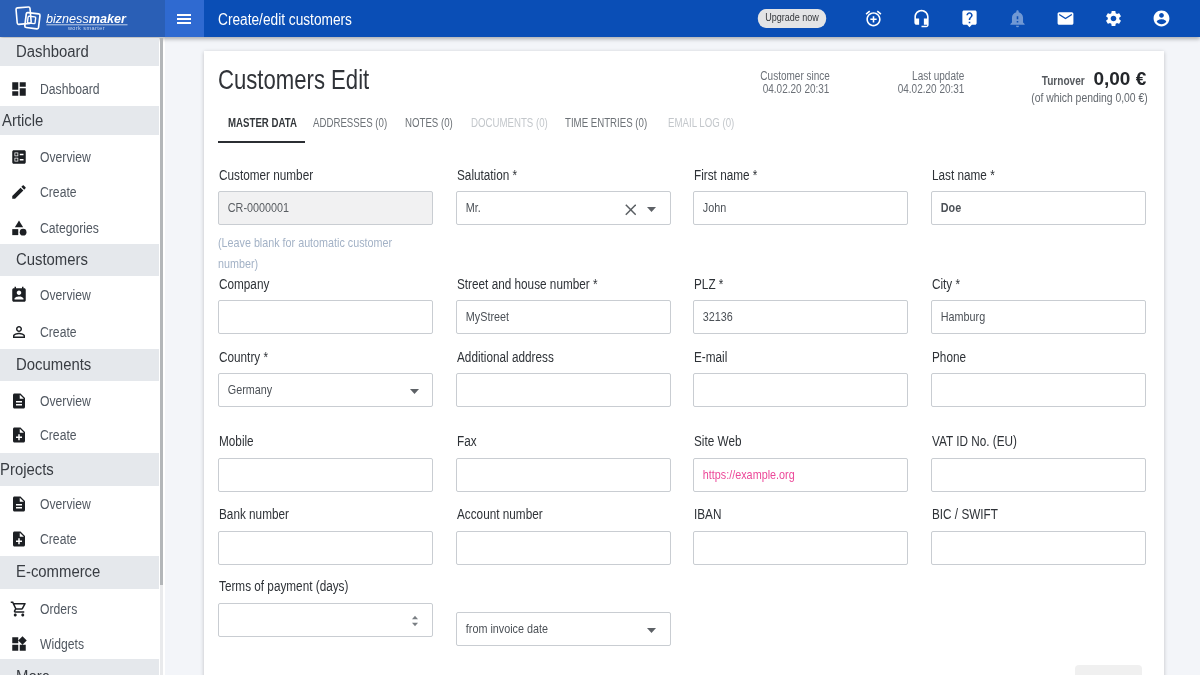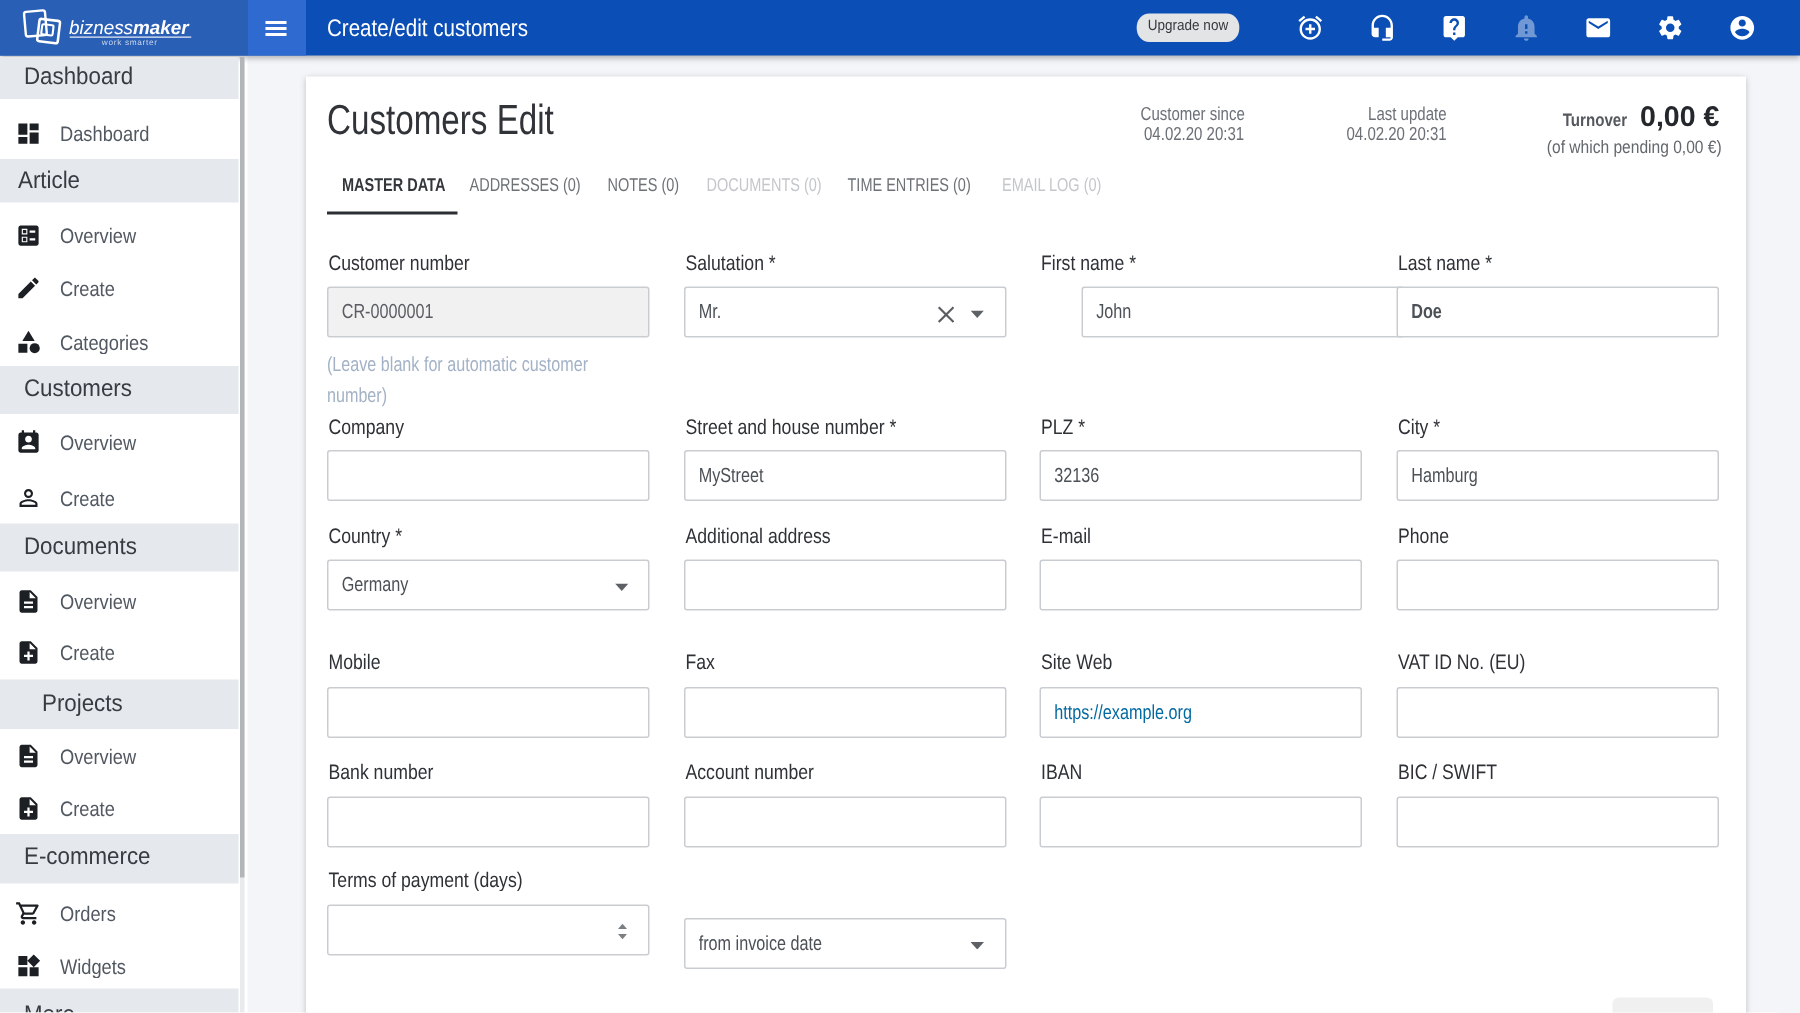--- a/index.html
+++ b/index.html
@@ -50,24 +50,24 @@
   </svg>
 <svg style="position:absolute;left:1104.0px;top:9px;" width="19" height="19" viewBox="0 0 24 24" fill="#fff">
     <path d="M19.14 12.94c.04-.3.06-.61.06-.94 0-.32-.02-.64-.07-.94l2.03-1.58c.18-.14.23-.41.12-.61l-1.92-3.32c-.12-.22-.37-.29-.59-.22l-2.39.96c-.5-.38-1.03-.7-1.62-.94l-.36-2.54c-.04-.24-.24-.41-.48-.41h-3.84c-.24 0-.43.17-.47.41l-.36 2.54c-.59.24-1.13.57-1.62.94l-2.39-.96c-.22-.08-.47 0-.59.22L2.74 8.87c-.12.21-.08.47.12.61l2.03 1.58c-.05.3-.09.63-.09.94s.02.64.07.94l-2.03 1.58c-.18.14-.23.41-.12.61l1.92 3.32c.12.22.37.29.59.22l2.39-.96c.5.38 1.03.7 1.62.94l.36 2.54c.05.24.24.41.48.41h3.84c.24 0 .44-.17.47-.41l.36-2.54c.59-.24 1.13-.56 1.62-.94l2.39.96c.22.08.47 0 .59-.22l1.92-3.32c.12-.22.07-.47-.12-.61l-2.01-1.58zM12 15.6c-1.98 0-3.6-1.62-3.6-3.6s1.62-3.6 3.6-3.6 3.6 1.62 3.6 3.6-1.62 3.6-3.6 3.6z"></path>
   </svg>
 <svg style="position:absolute;left:1152.1px;top:9px;" width="19" height="19" viewBox="0 0 24 24" fill="#fff">
     <path d="M12 2C6.48 2 2 6.48 2 12s4.48 10 10 10 10-4.48 10-10S17.52 2 12 2zm0 3c1.66 0 3 1.34 3 3s-1.34 3-3 3-3-1.34-3-3 1.34-3 3-3zm0 14.2c-2.5 0-4.71-1.28-6-3.22.03-1.99 4-3.08 6-3.08 1.99 0 5.97 1.09 6 3.08-1.29 1.94-3.5 3.22-6 3.22z"></path>
   </svg>
 <div class="a" style="left:159.5px;top:38px;width:3.5px;height:637px;background:#e9eaec"></div>
 <div class="a" style="left:159.5px;top:38px;width:3.5px;height:547px;background:#b3b6b9"></div>
 <div class="band" style="top:38px;height:28px;line-height:28px;padding-left:16px;overflow:hidden"><u>Dashboard</u></div>
-<div class="band" style="top:105.5px;height:29.5px;line-height:29.5px;padding-left:12px;overflow:hidden"><u>Article</u></div>
+<div class="band" style="top:105.5px;height:29.5px;line-height:29.5px;padding-left:2px;overflow:hidden"><u>Article</u></div>
 <div class="band" style="top:244px;height:32px;line-height:32px;padding-left:16px;overflow:hidden"><u>Customers</u></div>
 <div class="band" style="top:349px;height:31.5px;line-height:31.5px;padding-left:16px;overflow:hidden"><u>Documents</u></div>
-<div class="band" style="top:452.5px;height:33px;line-height:33px;padding-left:28px;overflow:hidden"><u>Projects</u></div>
+<div class="band" style="top:452.5px;height:33px;line-height:33px;padding-left:0;overflow:hidden"><u>Projects</u></div>
 <div class="band" style="top:556px;height:32.5px;line-height:32.5px;padding-left:16px;overflow:hidden"><u>E-commerce</u></div>
 <div class="band" style="top:659px;height:16px;line-height:36px;padding-left:16px;overflow:hidden"><u>More</u></div>
 <svg style="position:absolute;left:10px;top:80px;" width="18" height="18" viewBox="0 0 24 24" fill="#1c1f23">
     <path d="M3 13h8V3H3v10zm0 8h8v-6H3v6zm10 0h8V11h-8v10zm0-18v6h8V3h-8z"></path>
   </svg>
 <div class="item" style="top:80.0px;line-height:18px"><u>Dashboard</u></div>
 <svg style="position:absolute;left:10px;top:148px;" width="18" height="18" viewBox="0 0 24 24" fill="#1c1f23">
     <path d="M13 9.5h5v-2h-5v2zm0 7h5v-2h-5v2zm6 4.5H5c-1.1 0-2-.9-2-2V5c0-1.1.9-2 2-2h14c1.1 0 2 .9 2 2v14c0 1.1-.9 2-2 2zM6 11h5V6H6v5zm1-4h3v3H7V7zM6 18h5v-5H6v5zm1-4h3v3H7v-3z"></path>
   </svg>
 <div class="item" style="top:148.0px;line-height:18px"><u>Overview</u></div>
@@ -149,35 +149,35 @@
 <div class="lbl" style="left:694px;top:505.2px">IBAN</div>
 <div class="lbl" style="left:932px;top:505.2px">BIC / SWIFT</div>
 <div class="lbl" style="left:219px;top:577.2px">Terms of payment (days)</div>
 <div class="inp" style="left:218px;top:191px;background:#f1f1f2;color:#595d62;"><u>CR-0000001</u></div>
 <div class="inp" style="left:455.5px;top:191px;background:#fff;color:#4c5157;"><u>Mr.</u><svg style="position:absolute;right:33.2px;top:12.1px" width="11.5" height="11.5" viewBox="0 0 11.5 11.5" stroke="#5a5e63" stroke-width="1.5">
       <line x1=".8" y1=".8" x2="10.7" y2="10.7"></line>
       <line x1="10.7" y1=".8" x2=".8" y2="10.7"></line>
     </svg><svg style="position:absolute;right:13.5px;top:15px" width="9" height="5" viewBox="0 0 9 5" fill="#5d6166">
       <path d="M0 0h9L4.5 5z"></path>
     </svg></div>
-<div class="inp" style="left:693px;top:191px;background:#fff;color:#4c5157;margin-left:28px;"><u>John</u></div>
+<div class="inp" style="left:693px;top:191px;background:#fff;color:#4c5157;"><u>John</u></div>
 <div class="inp" style="left:931px;top:191px;background:#fff;color:#4c5157;font-weight:bold;"><u>Doe</u></div>
 <div class="inp" style="left:218px;top:300px;background:#fff;color:#4c5157;"></div>
 <div class="inp" style="left:455.5px;top:300px;background:#fff;color:#4c5157;"><u>MyStreet</u></div>
 <div class="inp" style="left:693px;top:300px;background:#fff;color:#4c5157;"><u>32136</u></div>
 <div class="inp" style="left:931px;top:300px;background:#fff;color:#4c5157;"><u>Hamburg</u></div>
 <div class="inp" style="left:218px;top:373px;background:#fff;color:#4c5157;"><u>Germany</u><svg style="position:absolute;right:13.5px;top:15px" width="9" height="5" viewBox="0 0 9 5" fill="#5d6166">
       <path d="M0 0h9L4.5 5z"></path>
     </svg></div>
 <div class="inp" style="left:455.5px;top:373px;background:#fff;color:#4c5157;"></div>
 <div class="inp" style="left:693px;top:373px;background:#fff;color:#4c5157;"></div>
 <div class="inp" style="left:931px;top:373px;background:#fff;color:#4c5157;"></div>
 <div class="inp" style="left:218px;top:457.5px;background:#fff;color:#4c5157;"></div>
 <div class="inp" style="left:455.5px;top:457.5px;background:#fff;color:#4c5157;"></div>
-<div class="inp" style="left:693px;top:457.5px;background:#fff;color:#0369a1;"><u>https://example.org</u></div>
+<div class="inp" style="left:693px;top:457.5px;background:#fff;color:#ec4899;"><u>https://example.org</u></div>
 <div class="inp" style="left:931px;top:457.5px;background:#fff;color:#4c5157;"></div>
 <div class="inp" style="left:218px;top:531px;background:#fff;color:#4c5157;"></div>
 <div class="inp" style="left:455.5px;top:531px;background:#fff;color:#4c5157;"></div>
 <div class="inp" style="left:693px;top:531px;background:#fff;color:#4c5157;"></div>
 <div class="inp" style="left:931px;top:531px;background:#fff;color:#4c5157;"></div>
 <div class="inp" style="left:218px;top:603px;background:#fff;color:#4c5157;">
     <svg style="position:absolute;right:13px;top:11px" width="8" height="12" viewBox="0 0 8 12" fill="#7a7f84">
       <path d="M1 4.3h6L4 .8z"></path>
       <path d="M1 7.7h6L4 11.2z"></path>
     </svg>

